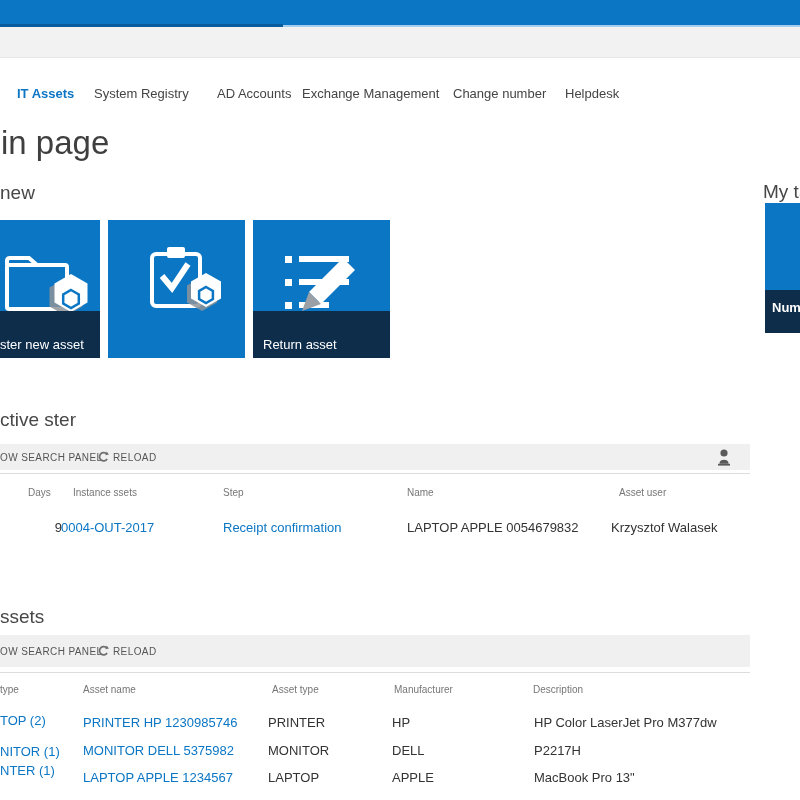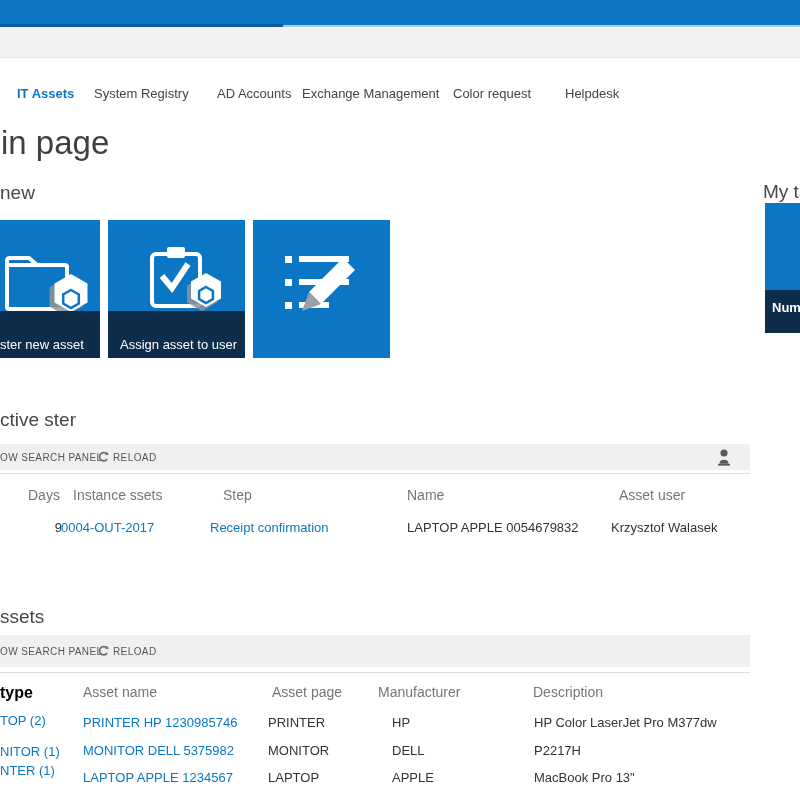--- a/index.html
+++ b/index.html
@@ -29,40 +29,40 @@
   .tile-right{position:absolute;left:765px;top:203px;width:120px;height:130px;background:var(--accent,#0b76c4);cursor:pointer}
   .tile-right .band{position:absolute;left:0;bottom:0;width:100%;height:43px;background:var(--tile-dark,#0d2d4b)}
   .tile-right .band span{position:absolute;left:7px;top:10px;font-size:13px;font-weight:bold;color:#fff;white-space:nowrap}
 
   
   .toolbar{position:absolute;left:0;width:750px;background:#f0f0f0}
   .tb-btn{position:absolute;font-size:10px;color:#555;letter-spacing:.4px;white-space:nowrap;cursor:pointer}
 
   
   .rule{position:absolute;left:0;width:750px;height:1px;background:#ddd}
-  .hdr{position:absolute;font-size:14px;color:#767676;white-space:nowrap}
+  .hdr{position:absolute;font-size:10px;color:#767676;white-space:nowrap}
   .cell{position:absolute;font-size:13px;color:#333;white-space:nowrap}
   .lnk{position:absolute;font-size:13px;color:var(--accent,#0b76c4);white-space:nowrap;cursor:pointer;text-decoration:none}
-  .facet-h{position:absolute;font-size:16px;font-weight:bold;color:#000000;white-space:nowrap}
+  .facet-h{position:absolute;font-size:10px;font-weight:normal;color:#737373;white-space:nowrap}
 </style>
 </head>
 <body>
 
 <div class="suitebar">
   <div class="edge-dark"></div>
   <div class="edge-light"></div>
 </div>
 <div class="ribbon"></div>
 
 <nav>
   <span class="nav-item active" style="left:17px">IT Assets</span>
   <span class="nav-item" style="left:94px">System Registry</span>
   <span class="nav-item" style="left:217px">AD Accounts</span>
   <span class="nav-item" style="left:302px">Exchange Management</span>
-  <span class="nav-item" style="left:453px">Color request</span>
+  <span class="nav-item" style="left:453px">Change number</span>
   <span class="nav-item" style="left:565px">Helpdesk</span>
 </nav>
 
 <h1 class="page-title">in page</h1>
 
 <h2 class="sec-h" style="left:0;top:166px">new</h2>
 
 <div class="tile" style="left:-37px">
   <svg style="left:40px;top:33px" width="92" height="64" viewBox="0 0 92 64">
     <path d="M4,12 V8 Q4,5 7,5 H26 L34,12" fill="none" stroke="#fff" stroke-width="4"></path>
@@ -78,36 +78,36 @@
 
 <div class="tile" style="left:108px">
   <svg style="left:42px;top:26px" width="76" height="66" viewBox="0 0 76 66">
     <rect x="2" y="8" width="48" height="52" rx="4" fill="none" stroke="#fff" stroke-width="4"></rect>
     <rect x="17" y="1" width="18" height="11" rx="2" fill="#fff"></rect>
     <polyline points="12,30 22,42 38,18" fill="none" stroke="#fff" stroke-width="6"></polyline>
     <polygon points="52,31 67,39.5 67,56.5 52,65 37,56.5 37,39.5" fill="#8e9499" opacity="0.85"></polygon>
     <polygon points="56,27 71,35.5 71,52.5 56,61 41,52.5 41,35.5" fill="#fff"></polygon>
     <polygon points="56,41 62.9,45 62.9,53 56,57 49.1,53 49.1,45" fill="none" stroke="var(--accent,#0b76c4)" stroke-width="2.5"></polygon>
   </svg>
-  <div class="band">
-    <span style="left:12px">Assign asset to user</span>
-  </div>
 </div>
 
 <div class="tile" style="left:253px">
   <svg style="left:32px;top:34px" width="78" height="64" viewBox="0 0 78 64">
     <rect x="0" y="2" width="7" height="7" fill="#fff"></rect>
     <rect x="14" y="2" width="50" height="6" fill="#fff"></rect>
     <rect x="0" y="25" width="7" height="7" fill="#fff"></rect>
     <rect x="14" y="25" width="50" height="6" fill="#fff"></rect>
     <rect x="0" y="48" width="7" height="7" fill="#fff"></rect>
     <rect x="14" y="48" width="30" height="6" fill="#fff"></rect>
     <polygon points="58,4 70,16 36,50 24,38" fill="#fff"></polygon>
     <polygon points="24,38 36,50 17,57" fill="#9aa0a5"></polygon>
   </svg>
+  <div class="band">
+    <span style="left:10px">Return asset</span>
+  </div>
 </div>
 
 <h2 class="sec-h" style="left:763px;top:165px">My ta</h2>
 <div class="tile-right">
   <div class="band">
     <span>Numb</span>
   </div>
 </div>
 
 <h2 class="sec-h" style="left:0;top:393px">ctive ster</h2>
@@ -130,21 +130,21 @@
 <div>
   <span class="hdr" style="left:28px;top:487px">Days</span>
   <span class="hdr" style="left:73px;top:487px">Instance ssets</span>
   <span class="hdr" style="left:223px;top:487px">Step</span>
   <span class="hdr" style="left:407px;top:487px">Name</span>
   <span class="hdr" style="left:619px;top:487px">Asset user</span>
 
   <div>
     <span class="cell" style="left:40px;top:520px;width:22px;text-align:right">9</span>
     <a class="lnk" style="left:61px;top:520px">0004-OUT-2017</a>
-    <a class="lnk" style="left:210px;top:520px">Receipt confirmation</a>
+    <a class="lnk" style="left:223px;top:520px">Receipt confirmation</a>
     <span class="cell" style="left:407px;top:520px">LAPTOP APPLE 0054679832</span>
     <span class="cell" style="left:611px;top:520px">Krzysztof Walasek</span>
   </div>
 </div>
 
 <h2 class="sec-h" style="left:0;top:590px">ssets</h2>
 
 <div class="toolbar" style="top:635px;height:32px">
   <span class="tb-btn" style="left:0;top:11px">OW SEARCH PANEL</span>
   <svg style="position:absolute;left:97px;top:10px;overflow:visible" width="12" height="12" viewBox="0 0 12 12">
@@ -155,22 +155,22 @@
 </div>
 
 <div class="rule" style="top:672px"></div>
 <div>
   <span class="facet-h" style="left:0;top:684px">type</span>
   <a class="lnk" style="left:0;top:713px">TOP (2)</a>
   <a class="lnk" style="left:0;top:744px">NITOR (1)</a>
   <a class="lnk" style="left:0;top:763px">NTER (1)</a>
 
   <span class="hdr" style="left:83px;top:684px">Asset name</span>
-  <span class="hdr" style="left:272px;top:684px">Asset page</span>
-  <span class="hdr" style="left:378px;top:684px">Manufacturer</span>
+  <span class="hdr" style="left:272px;top:684px">Asset type</span>
+  <span class="hdr" style="left:394px;top:684px">Manufacturer</span>
   <span class="hdr" style="left:533px;top:684px">Description</span>
 
   <div>
     <a class="lnk" style="left:83px;top:715px">PRINTER HP 1230985746</a>
     <span class="cell" style="left:268px;top:715px">PRINTER</span>
     <span class="cell" style="left:392px;top:715px">HP</span>
     <span class="cell" style="left:534px;top:715px">HP Color LaserJet Pro M377dw</span>
   </div>
   <div>
     <a class="lnk" style="left:83px;top:743px">MONITOR DELL 5375982</a>

